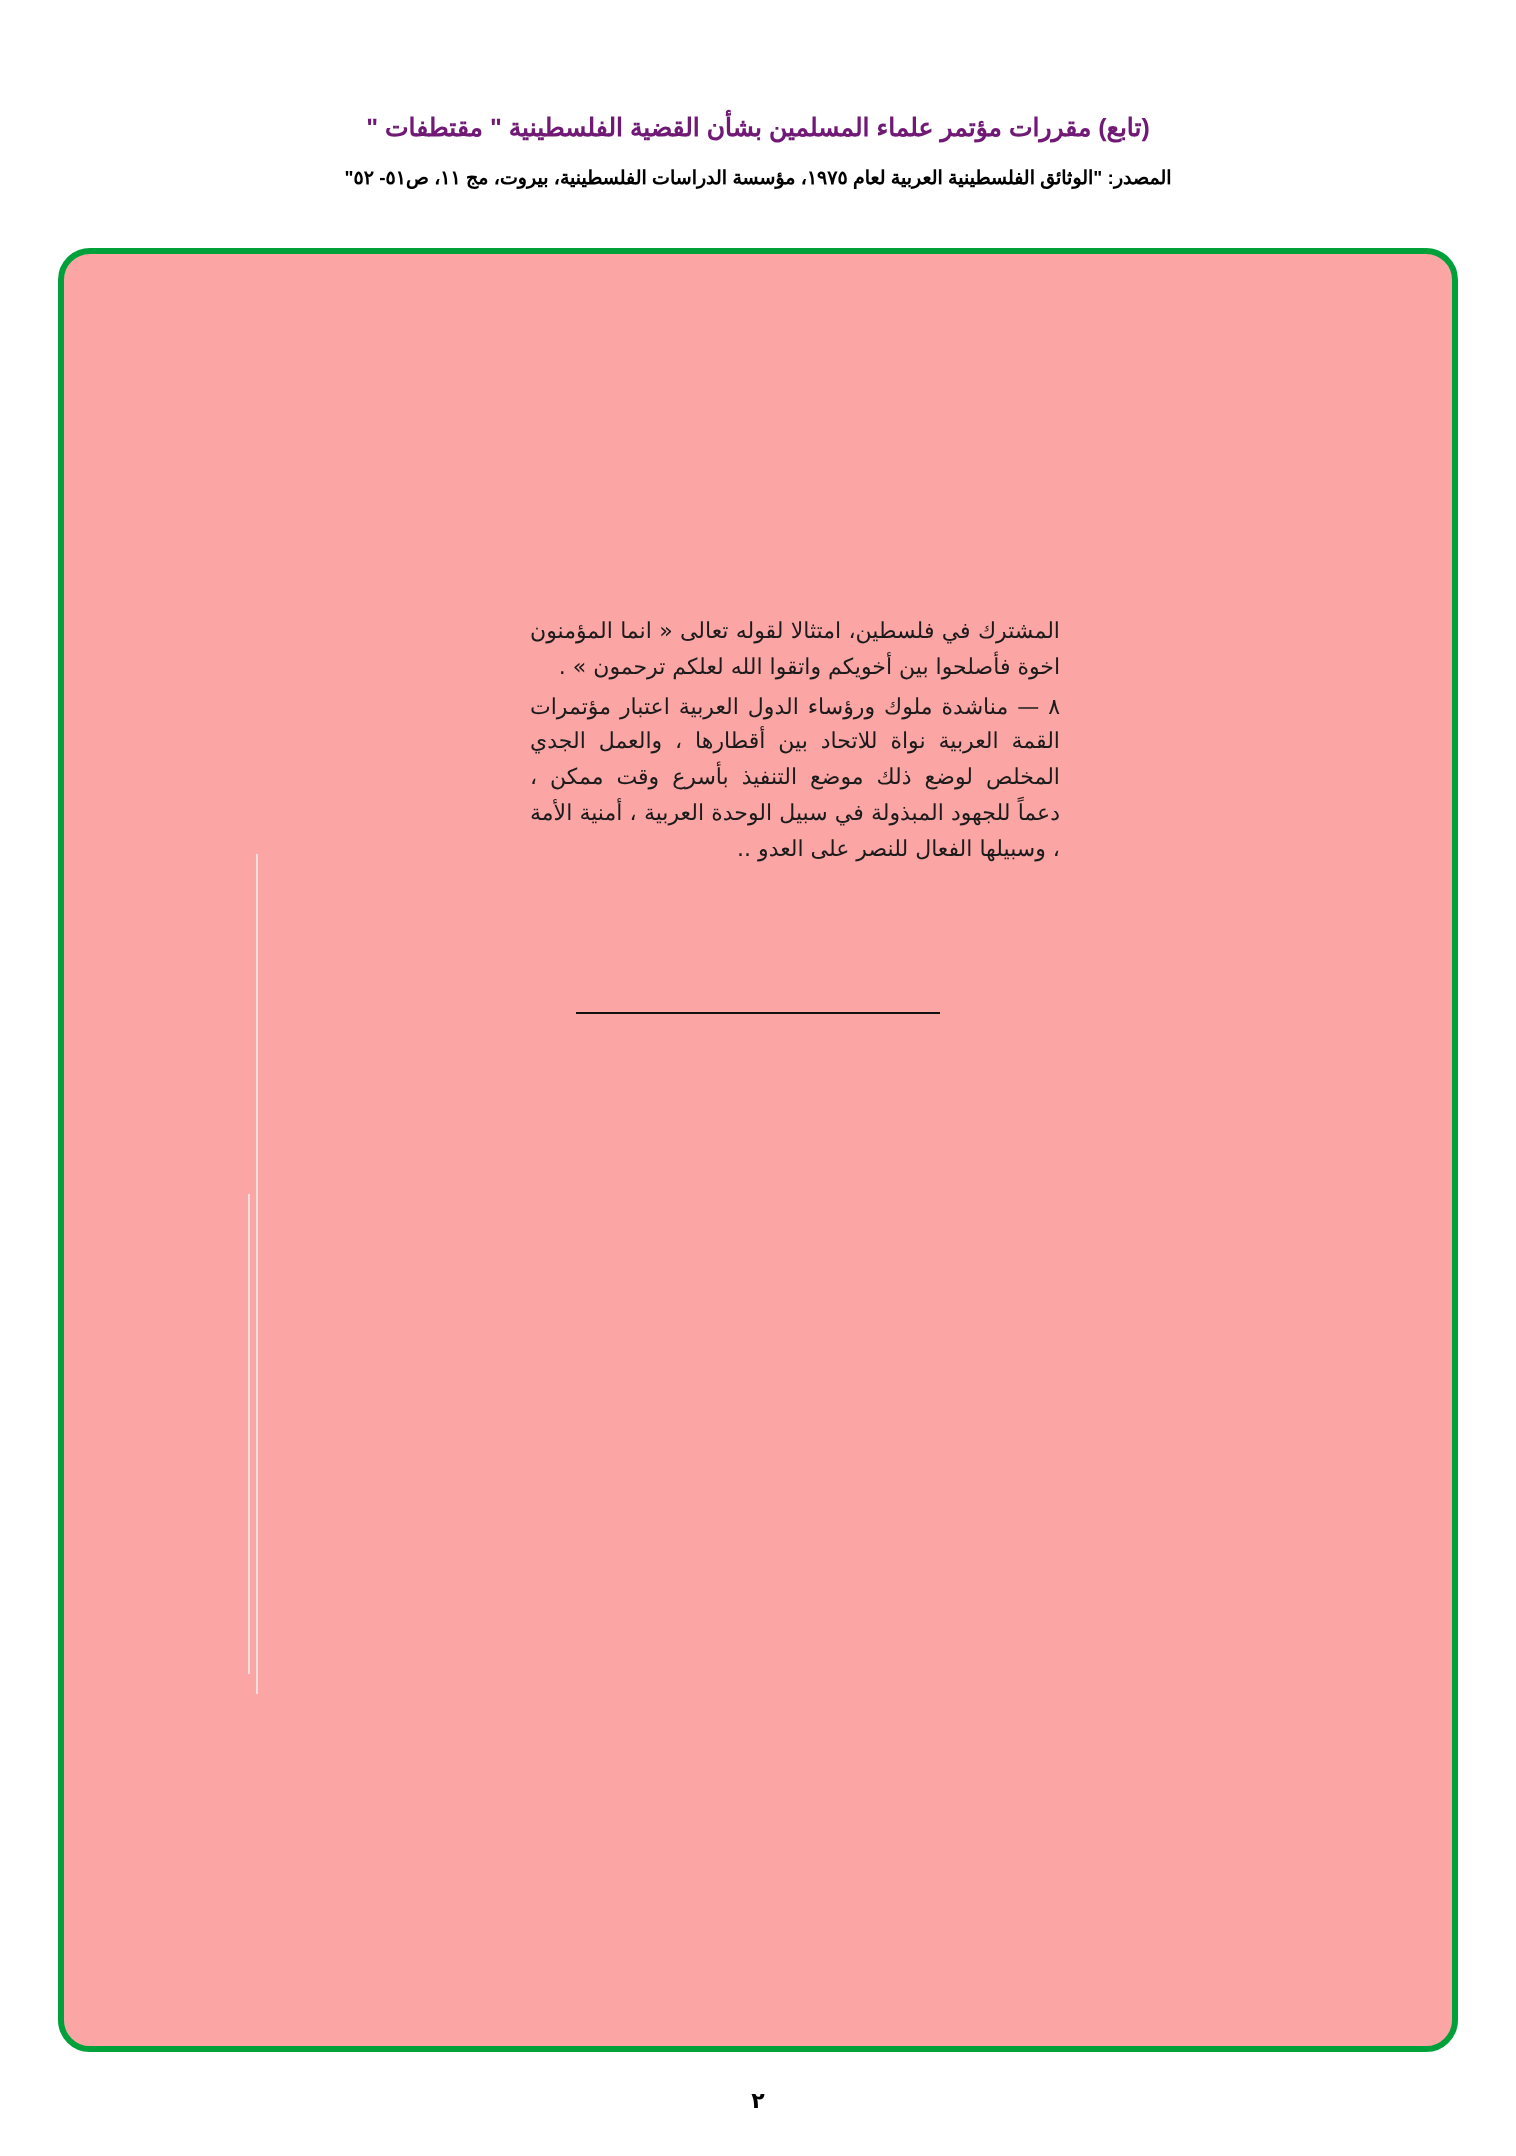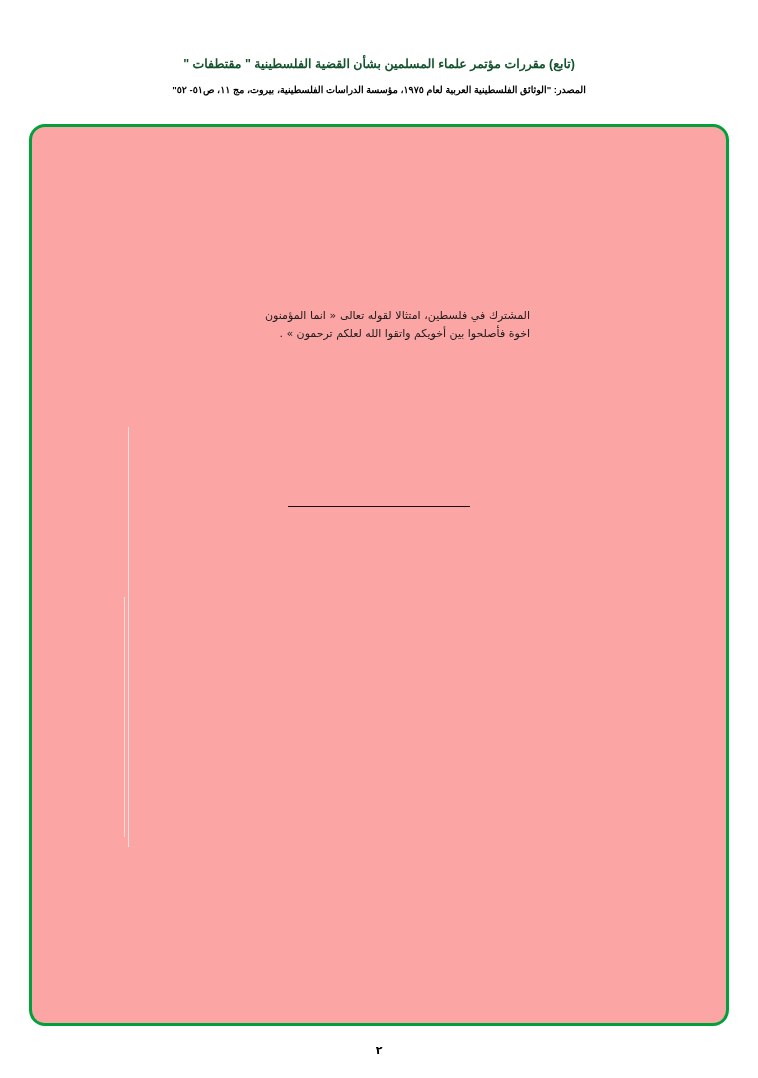--- a/index.html
+++ b/index.html
@@ -27,21 +27,21 @@
     top: 56px;
     left: 0;
     right: 0;
     text-align: center;
   }
   .header-title {
     font-size: 12.5px;
     font-weight: bold;
     letter-spacing: 0px;
     line-height: 1.4;
-    color: #14532d;
+    color: #701a75;
     direction: rtl;
   }
   .header-source {
     margin-top: 9px;
     font-size: 9.5px;
     font-weight: bold;
     line-height: 1.4;
     color: #000;
     direction: rtl;
   }
@@ -121,20 +121,21 @@
     <div class="header-title">(تابع)  مقررات مؤتمر علماء المسلمين بشأن القضية الفلسطينية " مقتطفات "</div>
     <div class="header-source">المصدر: "الوثائق الفلسطينية العربية لعام ١٩٧٥، مؤسسة الدراسات الفلسطينية، بيروت، مج ١١، ص٥١- ٥٢"</div>
   </div>
 
   <div class="frame">
     <div class="scan-streak streak-a"></div>
     <div class="scan-streak streak-b"></div>
 
     <div class="body-text">
       <p class="para-one">المشترك في فلسطين، امتثالا لقوله تعالى « انما المؤمنون اخوة فأصلحوا بين أخويكم واتقوا الله لعلكم ترحمون » .</p>
+      <p class="para-two">٨ — مناشدة ملوك ورؤساء الدول العربية اعتبار مؤتمرات القمة العربية نواة للاتحاد بين أقطارها ، والعمل الجدي المخلص لوضع ذلك موضع التنفيذ بأسرع وقت ممكن ، دعماً للجهود المبذولة في سبيل الوحدة العربية ، أمنية الأمة ، وسبيلها الفعال للنصر على العدو ..</p>
     </div>
 
     <div class="divider"></div>
   </div>
 
   <div class="footer">٢</div>
 
 </div>
 
 </body></html>

